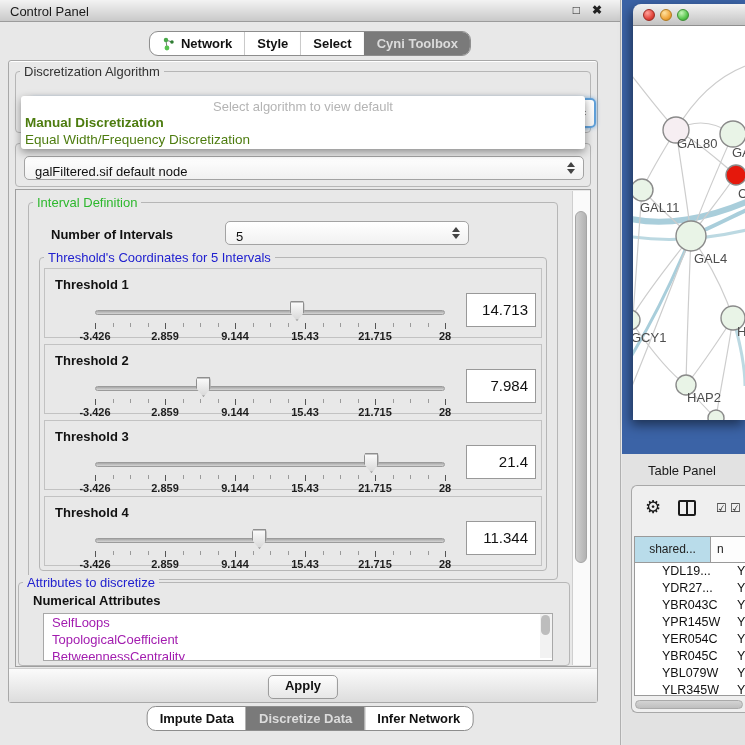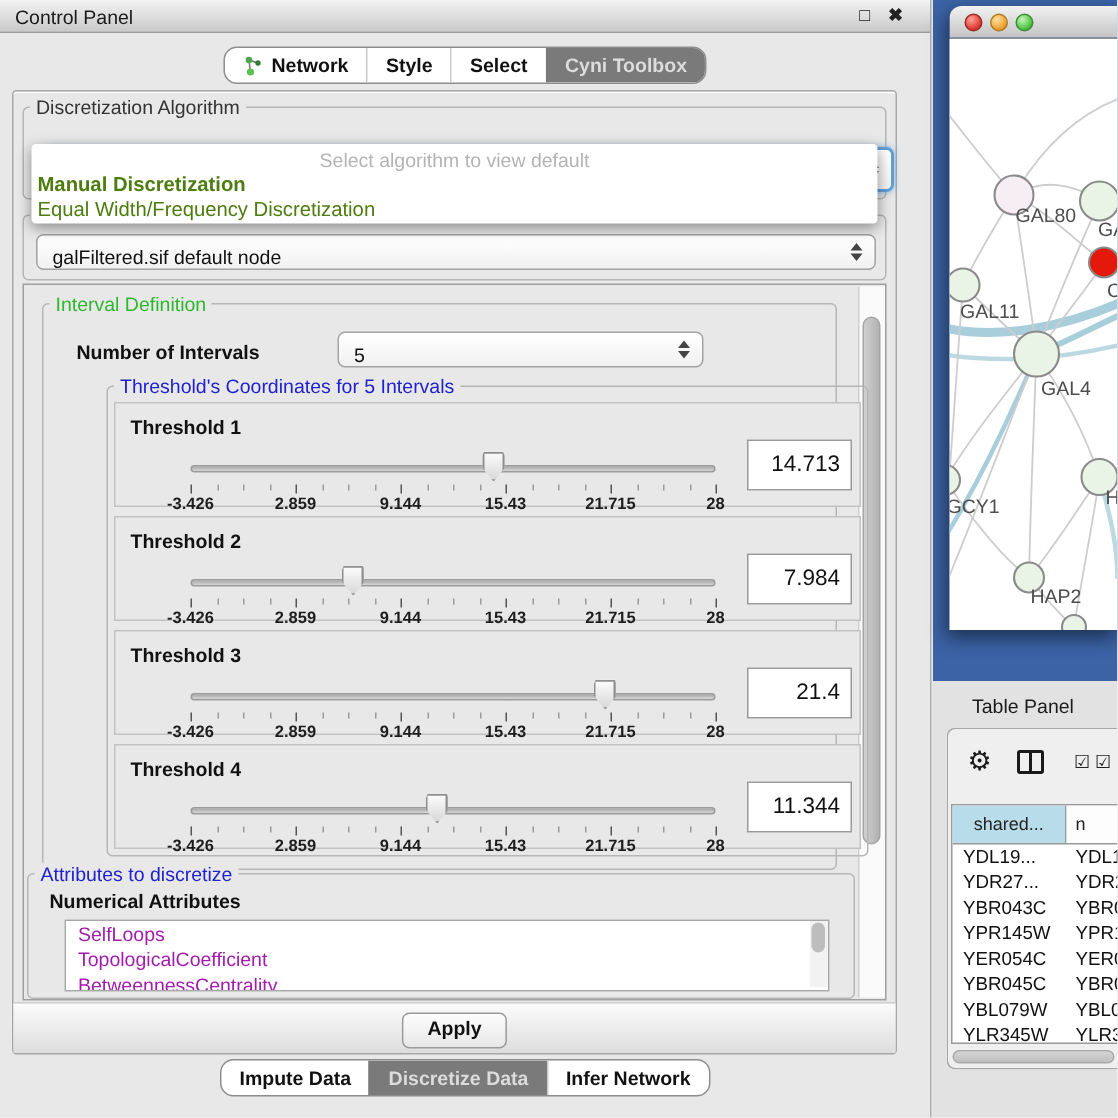--- a/index.html
+++ b/index.html
@@ -49,21 +49,21 @@
   .td-combo{left:8px;top:12px;width:560px;height:24px;}
 
   
   .settings-panel{position:absolute;left:6px;top:128px;width:576px;height:478px;border:1px solid #9f9f9f;background:#e8e8e8;box-sizing:border-box;}
   .vscroll{position:absolute;left:556px;top:1px;width:17px;height:474px;background:#fafafa;border-left:1px solid #cfcfcf;}
   .vscroll .thumb{position:absolute;left:2px;top:20px;width:12px;height:352px;background:linear-gradient(90deg,#d0d0d0,#b2b2b2);border-radius:7px;border:1px solid #a5a5a5;box-sizing:border-box;}
 
   .interval-group{left:12px;top:12px;width:530px;height:378px;background:#e8e8e8;}
   .noi-label{position:absolute;left:22px;top:24px;font-size:13px;font-weight:bold;color:#111;}
   .noi-combo{left:196px;top:18px;width:244px;height:24px;}
-  .thr-group{left:10px;top:54px;width:508px;height:314px;margin-left:32px;}
+  .thr-group{left:10px;top:54px;width:508px;height:314px;}
 
   .threshold-box{position:absolute;left:4px;width:498px;height:70px;border:1px solid #c2c2c2;background:#e8e8e8;box-sizing:border-box;}
   .th-label{position:absolute;left:10px;top:8px;font-size:13px;font-weight:bold;color:#111;}
   .slider-zone{position:absolute;left:50px;top:30px;width:350px;height:38px;}
   .track{position:absolute;left:0;right:0;top:11px;height:5px;border-radius:3px;background:linear-gradient(#a7a7a7,#d6d6d6);border:1px solid #9b9b9b;box-sizing:border-box;}
   .handle{position:absolute;top:2px;width:15px;height:20px;transform:translateX(-50%);background:linear-gradient(#fefefe,#d5d5d5);clip-path:polygon(8% 0,92% 0,100% 15%,100% 55%,50% 100%,0 55%,0 15%);box-shadow:inset 0 0 0 1.5px #8f8f8f;}
   .ruler{position:absolute;left:0;right:0;top:24px;height:18px;}
   .tick{position:absolute;top:0;width:1px;height:4px;background:#9a9a9a;}
   .tick.major{height:6px;background:#555;}
   .tick-label{position:absolute;top:7px;transform:translateX(-50%);font-size:11px;font-weight:bold;color:#1d1d1d;white-space:nowrap;}
@@ -98,21 +98,21 @@
   .gear{position:absolute;left:13px;top:4px;font-size:18px;color:#1a1a1a;line-height:18px;}
   .tbl-icon{position:absolute;left:46px;top:6px;width:18px;height:16px;border:2px solid #1a1a1a;border-radius:2px;box-sizing:border-box;display:flex;}
   .tbl-icon .mid{width:2px;height:100%;background:#1a1a1a;margin-left:6px;}
   .cb{position:absolute;top:8px;font-size:12px;color:#222;line-height:12px;}
   .cb.one{left:84px;}
   .cb.two{left:98px;}
   .tp-table{position:absolute;left:2px;top:50px;width:112px;height:160px;background:#fff;border:1px solid #9a9a9a;border-right:none;box-sizing:border-box;overflow:hidden;}
   .tp-head{display:flex;height:25px;border-bottom:1px solid #9a9a9a;}
   .th-c1{width:76px;background:#b9dcea;border-right:1px solid #9a9a9a;font-size:12px;color:#222;text-align:center;line-height:25px;box-sizing:border-box;}
   .th-c2{flex:1;background:#fdfdfd;font-size:12px;color:#222;padding-left:6px;line-height:25px;}
-  .tp-rows{height:133px;overflow:hidden;}
+  .tp-rows{height:133px;overflow:hidden;margin-left:20px;}
   .tp-row{display:flex;height:17px;}
   .td-c1{width:76px;font-size:12.5px;color:#111;padding-left:7px;line-height:17px;box-sizing:border-box;white-space:nowrap;overflow:hidden;}
   .td-c2{flex:1;font-size:12.5px;color:#111;padding-left:6px;line-height:17px;white-space:nowrap;overflow:hidden;}
   .tp-hscroll{position:absolute;left:3px;top:214px;width:108px;height:9px;}
   .tp-hscroll .thumb{width:100%;height:100%;background:linear-gradient(#d4d4d4,#bfbfbf);border:1px solid #aaa;border-radius:5px;box-sizing:border-box;}
 </style>
 </head>
 <body>
 
 <div class="stage">

